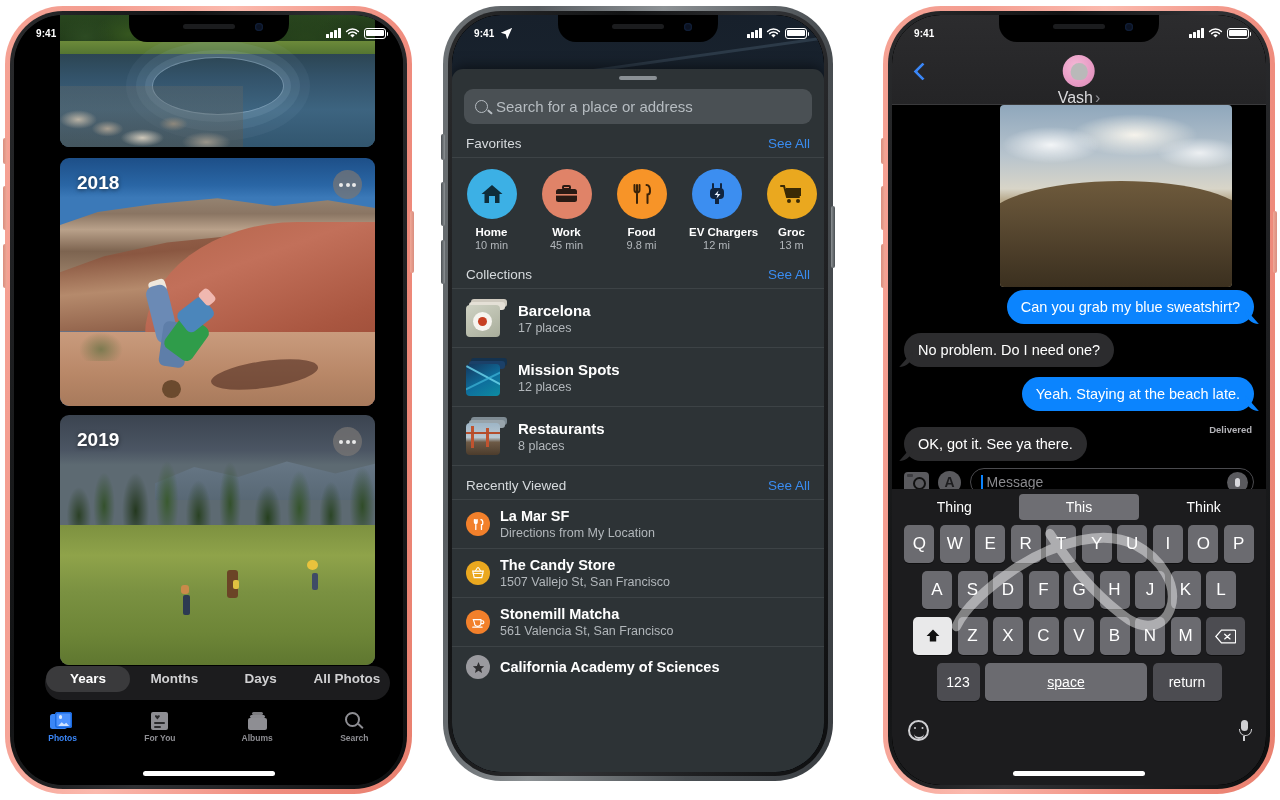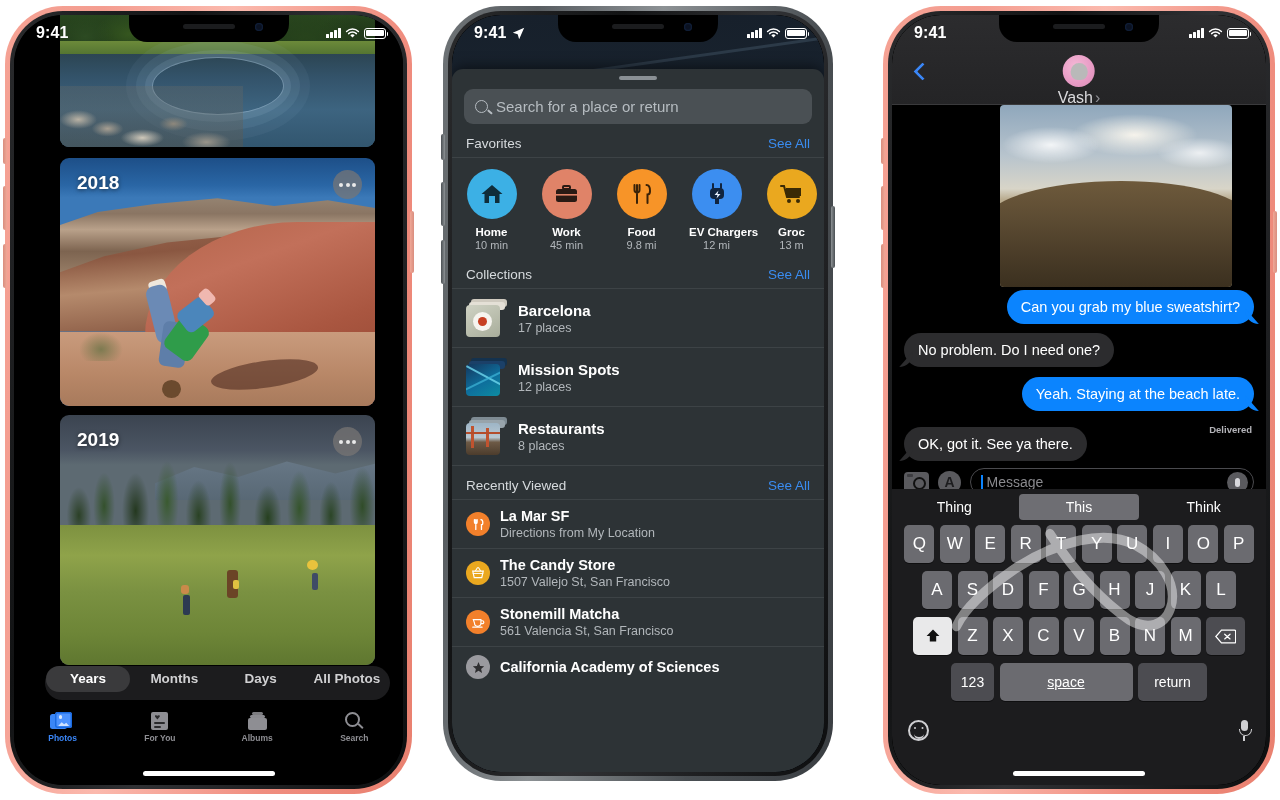--- a/index.html
+++ b/index.html
@@ -45,21 +45,21 @@
   }
   .notch .cam {
     position:absolute; right:26px; top:8px;
     width:8px; height:8px; border-radius:50%; background:#0b1221;
     box-shadow:inset 0 0 2px #1d3a6b;
   }
   .statusbar {
     position:absolute; top:0; left:0; right:0; height:30px; z-index:45;
     display:flex; align-items:center; justify-content:space-between;
     padding:6px 17px 0 22px; color:#fff;
-    font-size:16px; font-weight:bold; letter-spacing:.1px;
+    font-size:10px; font-weight:bold; letter-spacing:.1px;
   }
   .sb-left { display:flex; align-items:center; gap:3px; }
   .sb-right { display:flex; align-items:center; gap:4px; }
   .sig { display:flex; align-items:flex-end; gap:1.5px; height:10px; }
   .sig i { width:2.6px; background:#fff; border-radius:.6px; display:block; }
   .sig i:nth-child(1){height:4px;} .sig i:nth-child(2){height:6px;}
   .sig i:nth-child(3){height:8px;} .sig i:nth-child(4){height:10px;}
   .batt { width:22px; height:11px; border:1.4px solid #fff; border-radius:3px; position:relative; }
   .batt:after{ content:""; position:absolute; right:-3.2px; top:3px; width:1.6px; height:4px; background:#fff; border-radius:0 1px 1px 0;}
   .batt i{ position:absolute; inset:1.4px; background:#fff; border-radius:1px; display:block;}
@@ -346,21 +346,21 @@
   .kb-pred div.on{ background:#6e6e73; }
   .kb-rows{ padding:0 3px; position:relative; }
   .kb-row{ display:flex; justify-content:center; gap:5.5px; margin-bottom:8px; }
   .key{ width:30px; height:38px; background:#6b6b70; border-radius:5px; color:#fff;
      font-size:17px; display:flex; align-items:center; justify-content:center;
      box-shadow:0 1px 0 rgba(0,0,0,.45); }
   .key.wide{ width:39px; }
   .key.light{ background:#e9e9ea; }
   .key.dark{ background:#4c4c51; }
   .key.fn{ width:43px; font-size:14px; background:#4c4c51; }
-  .key.space{ width:133px; font-size:14px;text-decoration:underline; }
+  .key.space{ width:162px; font-size:14px;text-decoration:underline; }
   .key.ret{ width:69px; font-size:14px; background:#4c4c51; }
   .swipe{ position:absolute; left:0; top:0; width:100%; height:100%; pointer-events:none; }
   .kb-bottom{ height:42px; display:flex; align-items:center; justify-content:space-between; padding:0 16px; }
   .emoji-k{ width:21px; height:21px; border-radius:50%; border:2px solid #cfcfd2; position:relative;}
   .emoji-k:before{content:"";position:absolute;left:3.5px;top:5px;width:2.6px;height:2.6px;border-radius:50%;background:#cfcfd2;box-shadow:7.5px 0 0 #cfcfd2;}
   .emoji-k:after{content:"";position:absolute;left:3.5px;top:10px;width:10px;height:5px;border-bottom:2px solid #cfcfd2;border-radius:0 0 6px 6px;}
   .mic-k{ width:12px; height:21px; position:relative;}
   .mic-k i{position:absolute;left:2.5px;top:0;width:7px;height:11px;background:#cfcfd2;border-radius:4px;}
   .mic-k:after{content:"";position:absolute;left:0.5px;top:9px;width:11px;height:6px;border:1.8px solid #cfcfd2;border-top:none;border-radius:0 0 7px 7px;}
   .mic-k:before{content:"";position:absolute;left:5px;top:16px;width:1.8px;height:5px;background:#cfcfd2;}
@@ -521,21 +521,21 @@
         <div class="maps-bg">
             <div class="r1"></div>
             <div class="r2"></div>
           </div>
 
         <div class="sheet">
           <div class="grabber"></div>
 
           <div class="search-bar">
             <div class="mag"></div>
-            <span>Search for a place or return</span>
+            <span>Search for a place or address</span>
           </div>
 
           <div class="sect-head">
             <div class="t">Favorites</div>
             <div class="a">See All</div>
           </div>
 
           <div class="favs">
             <div class="fav">
               <div class="circle" style="background:#3cb0e5">

